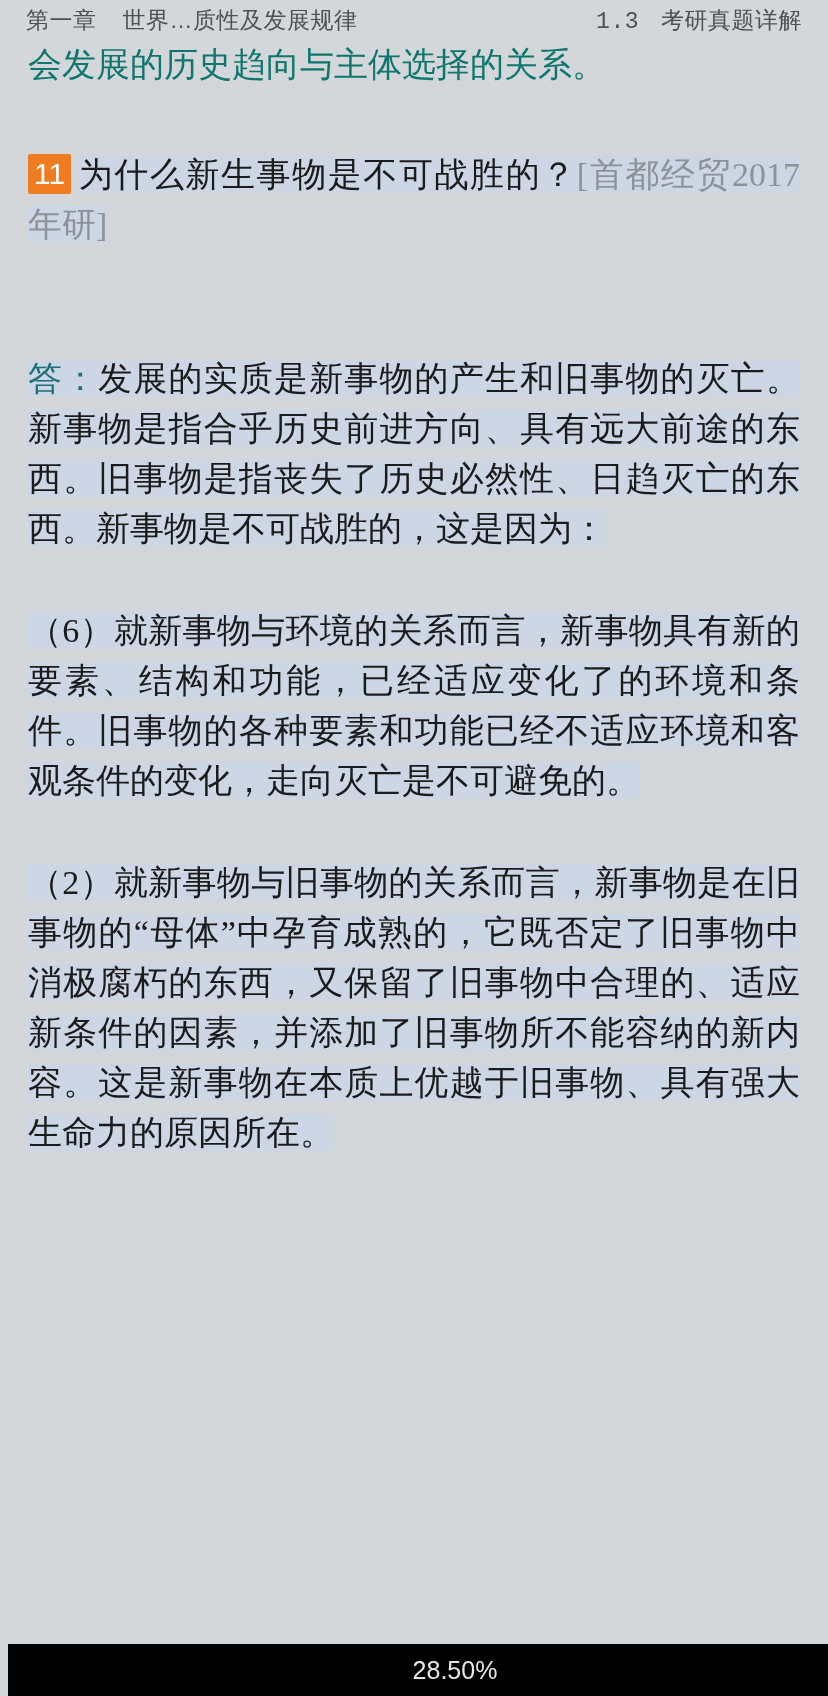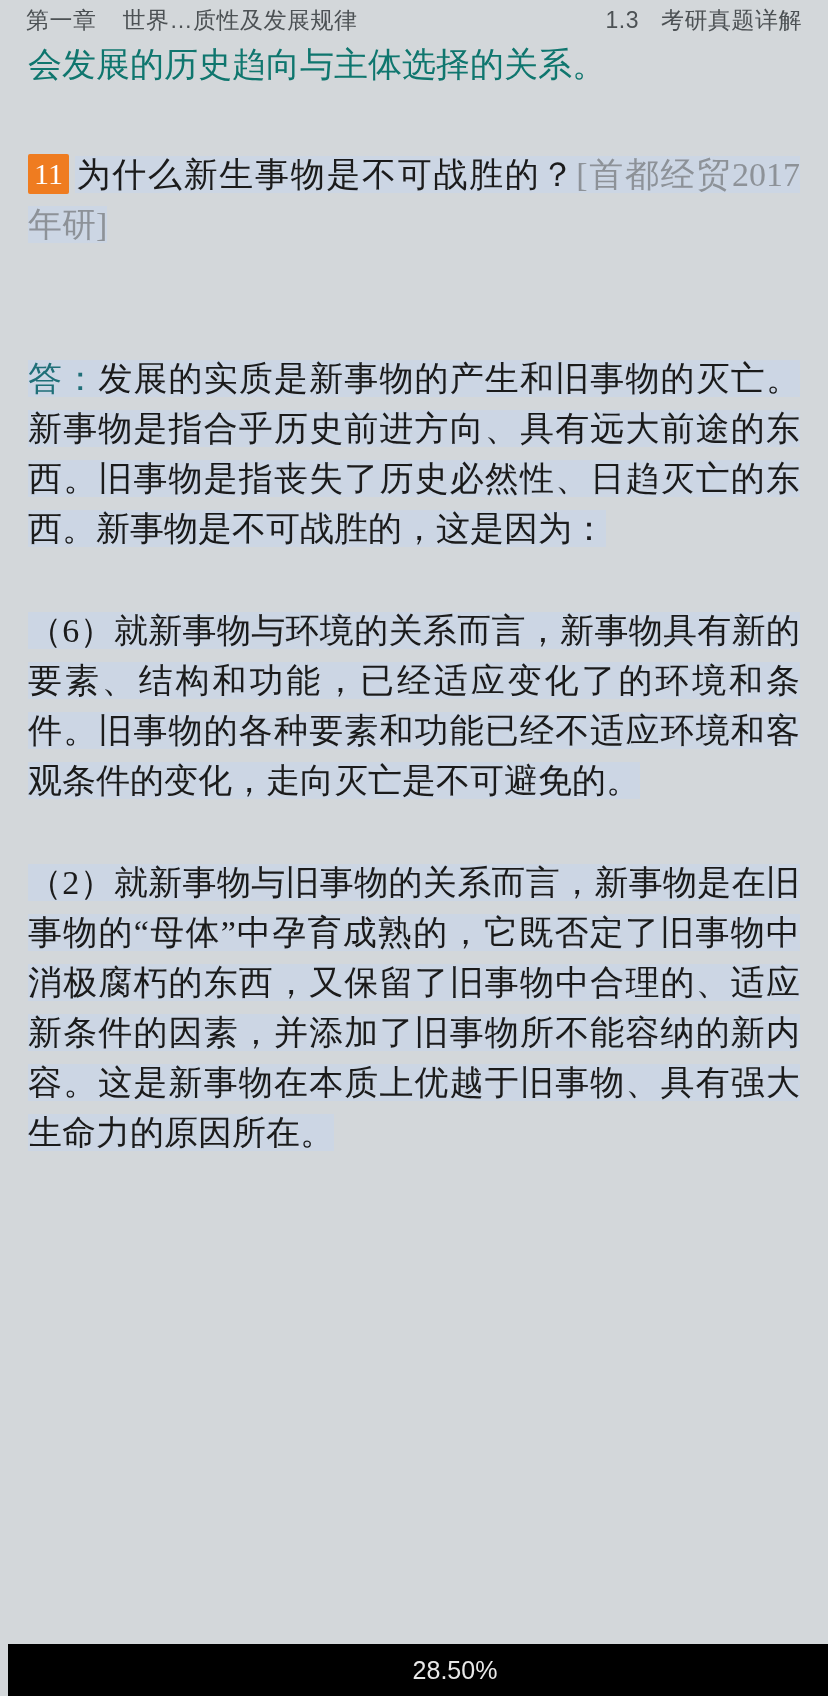--- a/index.html
+++ b/index.html
@@ -40,20 +40,21 @@
     margin-right: 26px;
   }
   .header .spacer {
     flex: 1 1 auto;
   }
   .header .section {
     white-space: nowrap;
   }
   .header .section .sec-num {
     margin-right: 22px;
+    font-family: Liberation Mono, monospace;
   }
   .header .section .sec-title {
     margin-right: 0;
   }
 
   
   .content {
     padding: 0 28px 0 28px;
     box-sizing: border-box;
     color: #1b1b1b;
@@ -70,21 +71,21 @@
     background: #ccd6e4;
   }
   .gap-md { height: 52px; }
   .gap-lg { height: 60px; }
 
   
   .qnum {
     display: inline-block;
     background: #ef7c20;
     color: #ffffff;
-    font-family: Liberation Serif, serif;
+    font-family: Liberation Sans, sans-serif;
     font-size: 30px;
     line-height: 40px;
     padding: 0 6px;
     margin-right: 6px;
     vertical-align: 2px;
     border-radius: 2px;
   }
   .src {
     color: #8d9298;
   }

